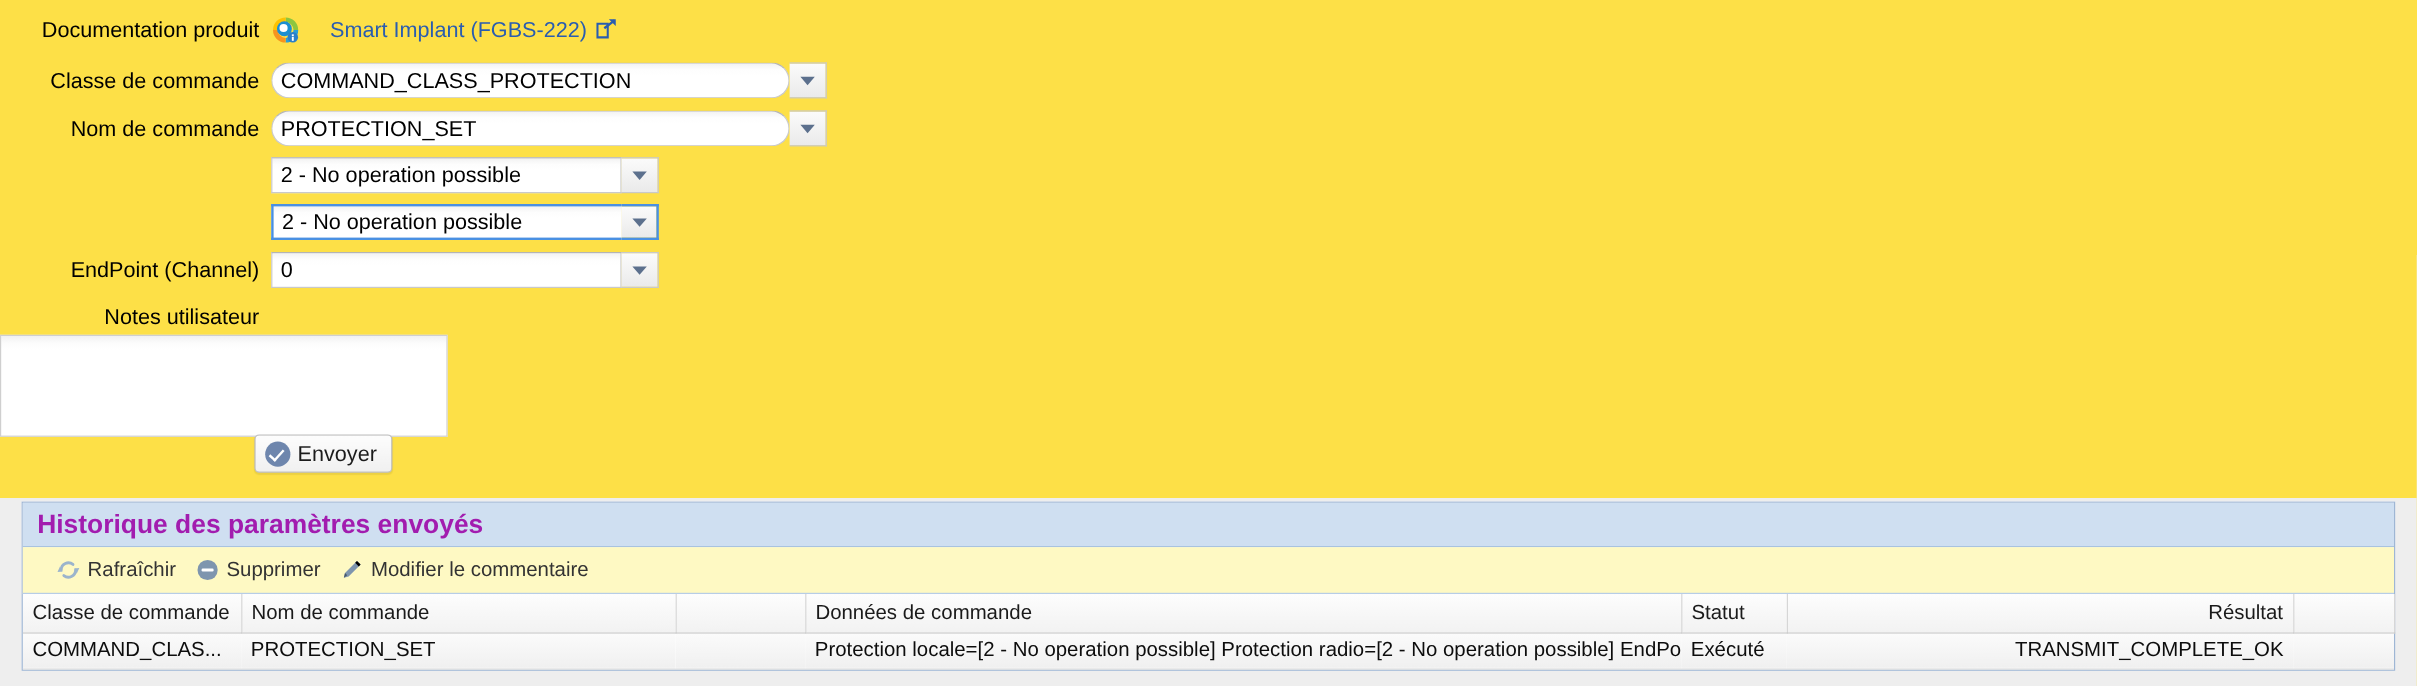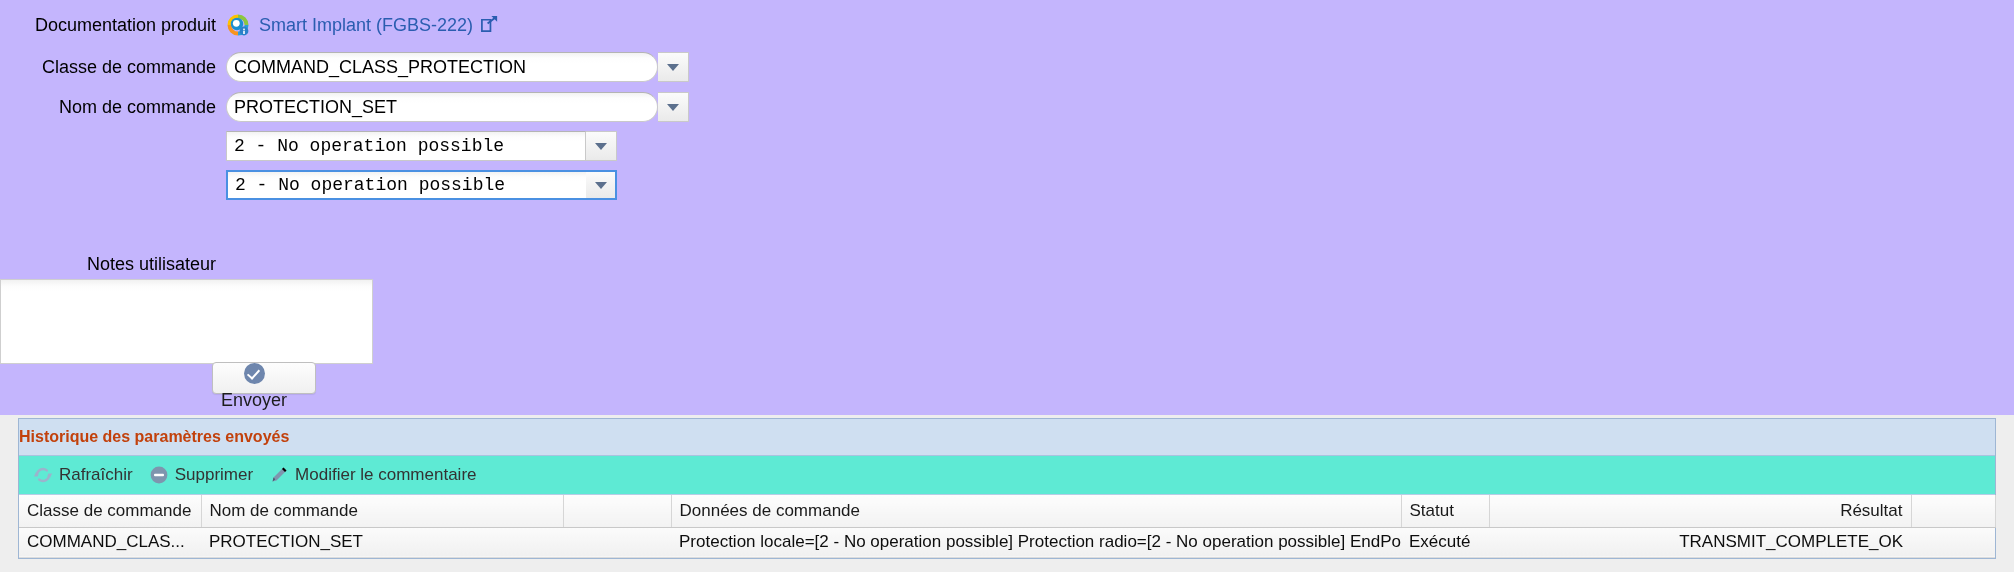--- a/index.html
+++ b/index.html
@@ -19,21 +19,21 @@
     width: 2014px;
     height: 572px;
   }
 
   
   .form-area {
     position: absolute;
     left: 0; top: 0;
     width: 2014px;
     height: 415px;
-    background: #c4b5fd;
+    background: #fde047;
   }
   .form-row {
     position: absolute;
     display: flex;
     align-items: flex-start;
   }
   .form-label {
     width: 226px;
     text-align: right;
     padding-right: 10px;
@@ -49,21 +49,21 @@
   .doc-icon {
     width: 24px; height: 24px;
     margin-top: 3px;
     position: relative;
     flex: 0 0 auto;
   }
   .doc-link {
     font-size: 18px;
     line-height: 30px;
     color: #2a5db0;
-    margin-left: 9px;
+    margin-left: 25px;
     text-decoration: none;
     white-space: nowrap;
   }
   .ext-icon {
     width: 19px; height: 19px;
     margin-left: 7px;
     margin-top: 5px;
     position: relative;
     flex: 0 0 auto;
   }
@@ -116,51 +116,50 @@
   }
 
   .row-class   { left: 0; top: 52px; }
   .row-name    { left: 0; top: 92px; }
   .row-param1  { left: 0; top: 131px; }
   .row-param2  { left: 0; top: 170px; }
   .row-endpoint{ left: 0; top: 210px; }
   .row-notes   { left: 0; top: 249px; flex-direction: column; }
 
   .w-long  { width: 432px; border-radius: 15px; }
-  .w-mid   { width: 360px; font-family: Liberation Mono, monospace; }
+  .w-mid   { width: 292px; }
 
   .notes-box {
     width: 373px;
     height: 85px;
     box-sizing: border-box;
     border: 1px solid #cfcfcf;
     background: #ffffff;
     background-image: linear-gradient(to bottom, #f1f1f1 0px, #fcfcfc 6px, #ffffff 12px);
   }
 
   .submit-wrap {
     position: absolute;
     left: 212px;
     top: 362px;
   }
   .btn-envoyer {
     display: inline-flex;
     align-items: center;
     gap: 6px;
     height: 32px;
-    padding: 0 28px 0 8px;
+    padding: 0 12px 0 8px;
     box-sizing: border-box;
     border: 1px solid #bfbfbf;
     border-radius: 4px;
     background-image: linear-gradient(to bottom, #fdfdfd, #f0f0f0);
     font-size: 18px;
     color: #1c1c1c;
     cursor: pointer;
     box-shadow: 0 1px 1px rgba(0,0,0,0.07);
-    flex-direction: column;
   }
   .check-icon {
     width: 21px; height: 21px;
     border-radius: 50%;
     background: #6e86ad;
     position: relative;
     flex: 0 0 auto;
   }
   .check-icon:after {
     content: "";
@@ -180,32 +179,32 @@
     width: 1978px;
     box-sizing: border-box;
     border: 1px solid #9eb6d4;
     background: #ffffff;
   }
   .history-title {
     height: 36px;
     line-height: 36px;
     background: #cfdff1;
     border-bottom: 1px solid #a9c3df;
-    padding-left: 0;
-    font-size: 16px;
+    padding-left: 12px;
+    font-size: 22px;
     font-weight: bold;
-    color: #c2410c;
+    color: #a21caf;
   }
   .history-toolbar {
     height: 38px;
-    background: #5eead4;
+    background: #fef9c3;
     border-bottom: 1px solid #b7cde6;
     display: flex;
     align-items: center;
-    padding-left: 14px;
+    padding-left: 28px;
     gap: 16px;
   }
   .tool-item {
     display: inline-flex;
     align-items: center;
     gap: 6px;
     font-size: 17px;
     color: #333333;
     cursor: pointer;
     white-space: nowrap;
@@ -314,20 +313,29 @@
     <div class="form-row row-param2">
       <div class="form-label"></div>
       <div class="combo focused">
         <div class="combo-field w-mid">2 - No operation possible</div>
         <div class="combo-btn">
           <span class="chev"></span>
         </div>
       </div>
     </div>
 
+    <div class="form-row row-endpoint">
+      <div class="form-label">EndPoint (Channel)</div>
+      <div class="combo">
+        <div class="combo-field w-mid">0</div>
+        <div class="combo-btn">
+          <span class="chev"></span>
+        </div>
+      </div>
+    </div>
 
     <div class="form-row row-notes">
       <div class="form-label">Notes utilisateur</div>
       <div class="notes-box" placeholder=""></div>
     </div>
 
     <div class="submit-wrap">
       <button class="btn-envoyer">
         <span class="check-icon"></span>
         <span>Envoyer</span>

